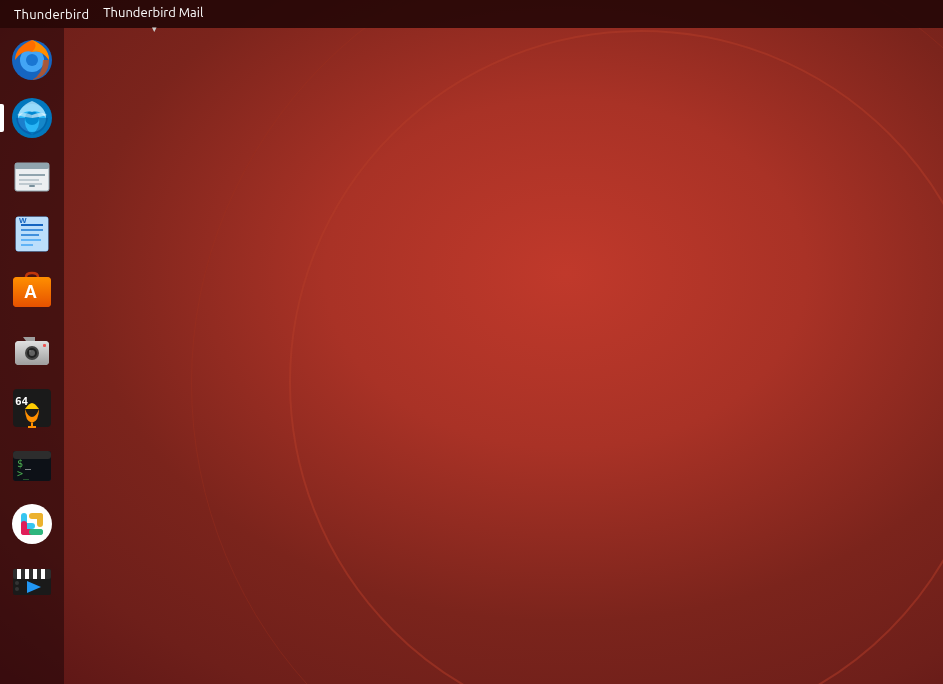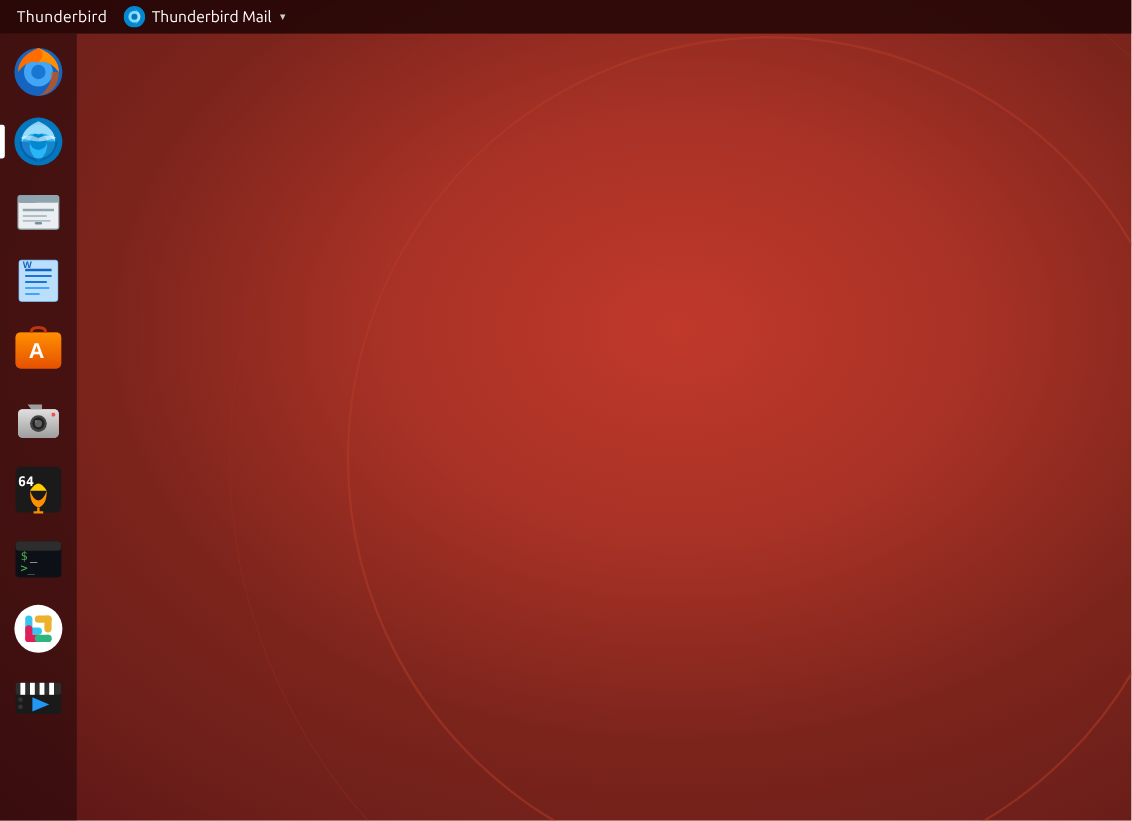--- a/index.html
+++ b/index.html
@@ -70,20 +70,21 @@
 
     #app-menu {
       display: flex;
       align-items: center;
       gap: 5px;
       color: #fff;
       font-size: 13px;
       cursor: pointer;
       padding: 0 6px;
       height: 100%;
+      flex-direction: column;
     }
 
     .thunderbird-menu-icon {
       width: 18px;
       height: 18px;
     }
 
     #app-menu-label {
       font-size: 13px;
       color: #fff;

